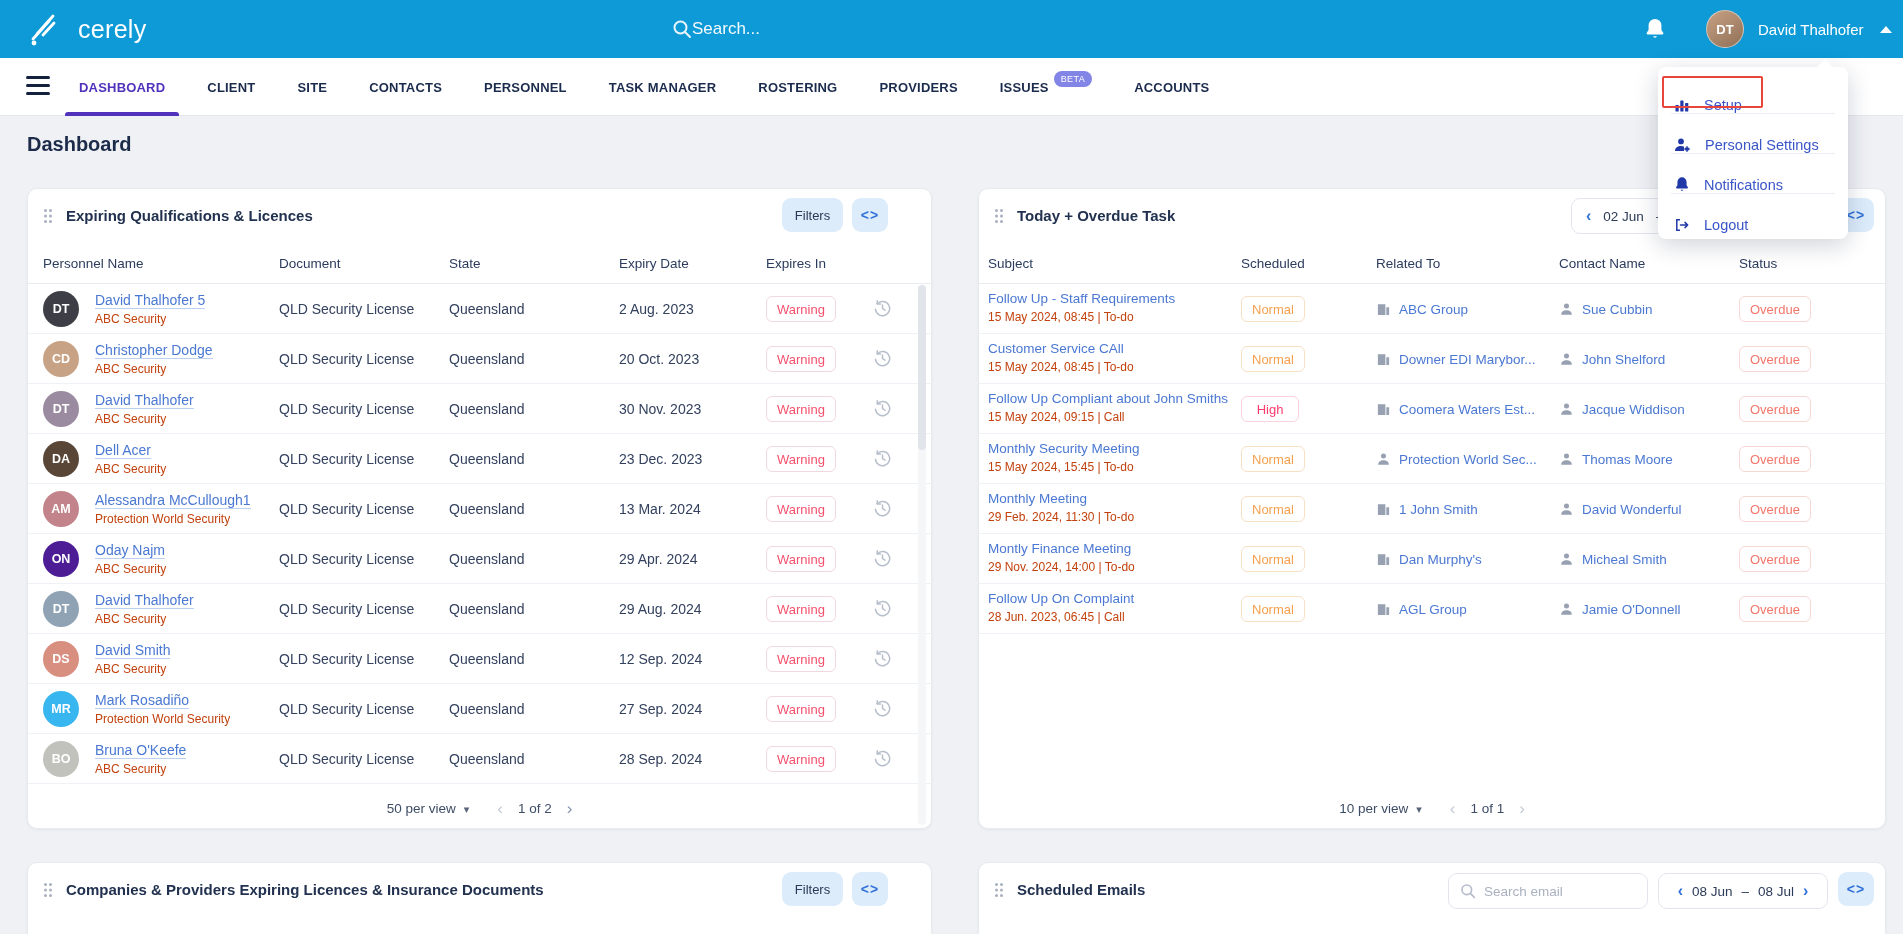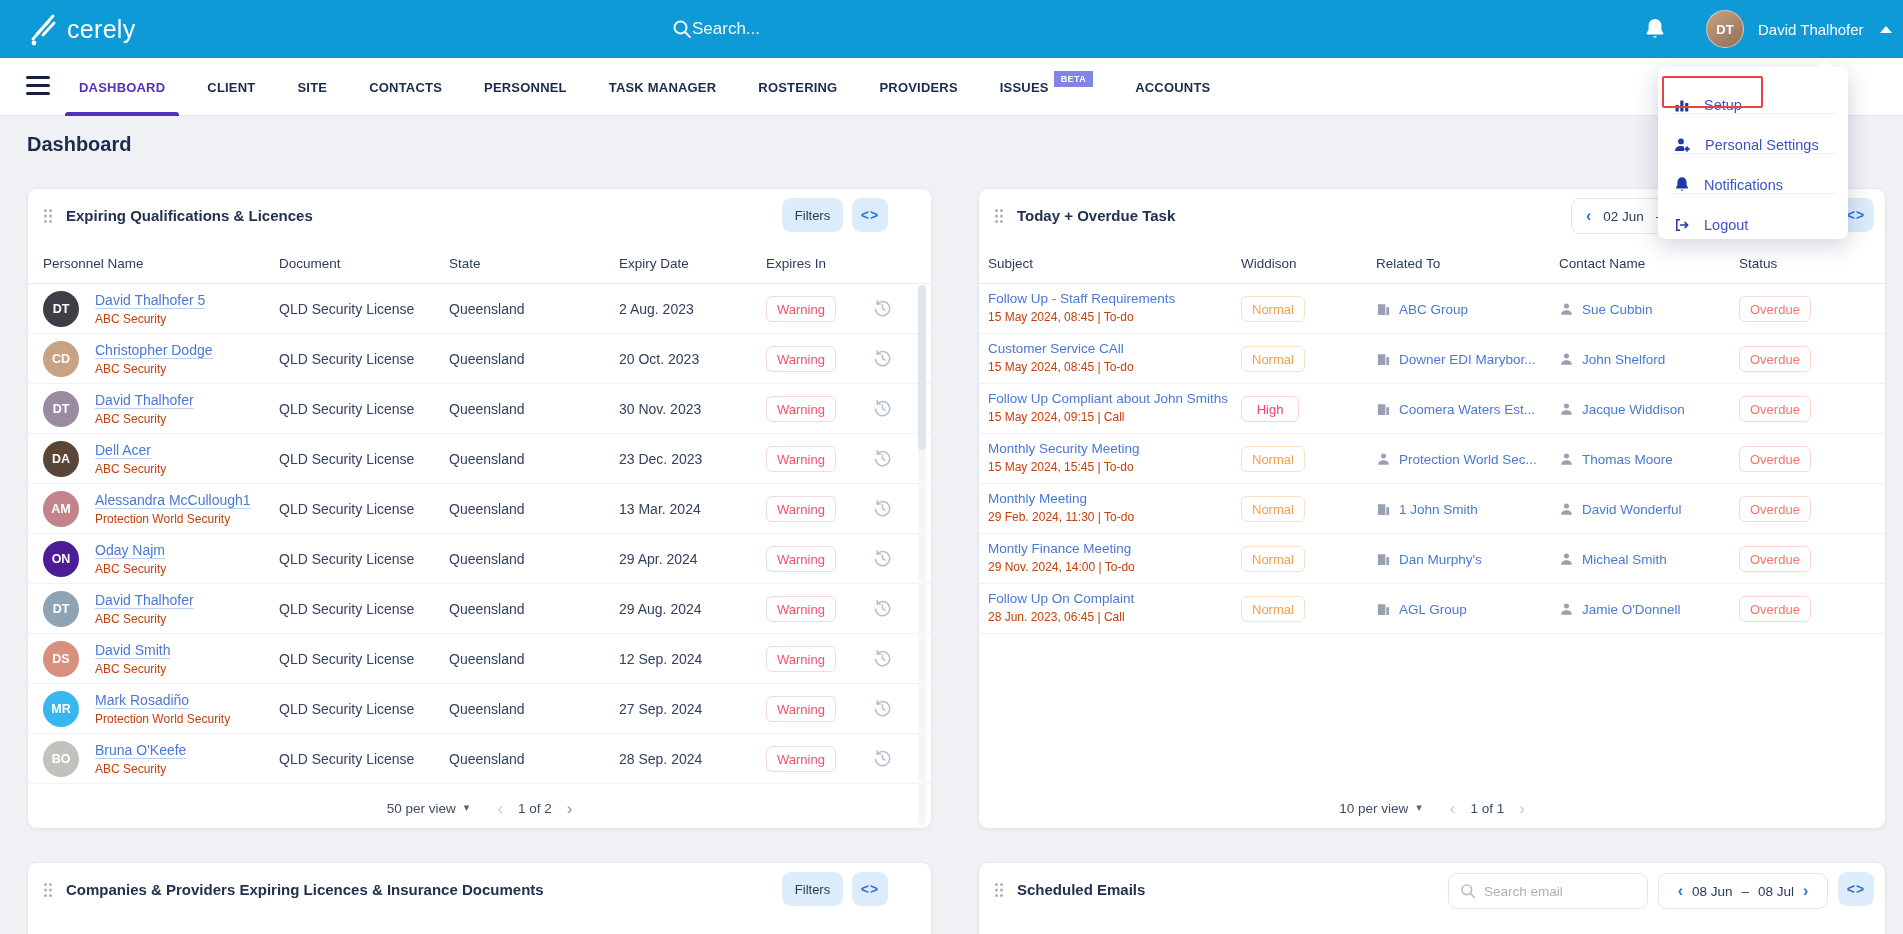--- a/index.html
+++ b/index.html
@@ -2,40 +2,40 @@
 <html><head>
 <meta charset="utf-8">
 <style>
   *{margin:0;padding:0;box-sizing:border-box}
   html,body{width:1903px;height:934px}
   body{position:relative;font-family:"Liberation Sans",sans-serif;background:#eff1f5;overflow:hidden}
   a{text-decoration:none;cursor:pointer}
 
   
   .appbar{position:absolute;left:0;top:0;width:100%;height:58px;background:#0d9ad6}
-  .logo{position:absolute;left:28px;top:0;height:58px;display:flex;align-items:center;gap:7px}
+  .logo{position:absolute;left:28px;top:0;height:58px;display:flex;align-items:center;gap:18px}
   .logo-text{color:#fff;font-size:25px;font-weight:500;letter-spacing:.3px}
   .search-wrap{position:absolute;left:672px;top:0;height:58px;display:flex;align-items:center;}
   .search-wrap input{background:transparent;border:none;outline:none;color:#fff;font-size:17px;width:230px;font-family:"Liberation Sans",sans-serif}
   .search-wrap input::placeholder{color:rgba(255,255,255,.95)}
   .bell-btn{position:absolute;left:1644px;top:17px;cursor:pointer}
   .user-btn{position:absolute;left:1706px;top:10px;display:flex;align-items:center;gap:14px;cursor:pointer}
   .hdr-avatar{width:38px;height:38px;border-radius:50%;background:linear-gradient(145deg,#c9a183,#8f7057);color:#fff;font-size:13px;font-weight:700;display:flex;align-items:center;justify-content:center;border:1px solid rgba(255,255,255,.5)}
   .user-name{color:#fff;font-size:15px}
   .caret-up{width:0;height:0;border-left:6px solid transparent;border-right:6px solid transparent;border-bottom:7px solid #fff;margin-left:2px}
 
   
   .navbar{position:absolute;left:0;top:58px;width:100%;height:58px;background:#fff;border-bottom:1px solid #e4e7ec}
   .hamburger{position:absolute;left:26px;top:18px;width:24px;cursor:pointer}
   .hamburger i{display:block;height:3px;background:#13203e;border-radius:2px;margin-bottom:5px}
   .tabs{position:absolute;left:58px;top:0;height:58px;display:flex}
   .tab{position:relative;display:flex;align-items:center;padding:0 21px;font-size:13px;font-weight:700;letter-spacing:.2px;color:#1b2b4d;cursor:pointer;white-space:nowrap}
   .tab.active{color:#5132bc}
   .tab.active::after{content:"";position:absolute;left:7px;right:7px;bottom:0;height:4px;background:#5132bc;border-radius:3px 3px 0 0}
-  .beta{background:#8285e5;color:#fff;font-size:9px;font-weight:700;letter-spacing:.4px;padding:3px 7px;border-radius:0;margin-left:5px;transform:translateY(-8px)}
+  .beta{background:#8285e5;color:#fff;font-size:9px;font-weight:400;letter-spacing:.4px;padding:3px 7px;border-radius:8px;margin-left:5px;transform:translateY(-8px)}
   .beta:empty{display:none}
 
   .page-title{position:absolute;left:27px;top:133px;font-size:20px;font-weight:700;color:#1c2b4a}
 
   
   .card{position:absolute;background:#fff;border:1px solid #e7eaef;border-radius:10px;box-shadow:0 1px 3px rgba(16,24,40,.05)}
   #card-qual{left:27px;top:188px;width:905px;height:641px}
   #card-task{left:978px;top:188px;width:908px;height:641px}
   #card-comp{left:27px;top:862px;width:905px;height:150px}
   #card-mail{left:978px;top:862px;width:908px;height:150px}
@@ -74,21 +74,21 @@
   .prio.v-normal{color:#f5a04c;border-color:#f8e0c4}
   .prio.v-high{color:#fb3c6c;border-color:#fad2de}
   .statusb{left:760px;top:12px}
   .statusb.v-overdue{color:#f2766b;border-color:#f6d8d3}
   .rel,.con{position:absolute;top:50%;transform:translateY(-50%);display:flex;align-items:center;gap:8px}
   .rel{left:397px}.con{left:580px}
   .rel .link,.con .link{font-size:13.5px;white-space:nowrap;max-width:158px;overflow:hidden}
 
   
   .pagination{position:absolute;bottom:11px;left:0;right:0;display:flex;justify-content:center;align-items:center;gap:28px;font-size:13.5px;color:#3e4c66}
-  .per-view{display:flex;align-items:flex-start;gap:8px;cursor:pointer}
+  .per-view{display:flex;align-items:flex-end;gap:8px;cursor:pointer}
   .sel-caret{font-size:11px;color:#5a6478}
   .pages{display:flex;align-items:center;gap:15px}
   .chev{font-size:17px;line-height:1;cursor:pointer}
   .chev.dim{color:#c3cad6}.chev.on{color:#8191ad}
 
   
   .sb{position:absolute;right:5px;top:96px;height:540px;width:8px;border-radius:4px;background:#f5f6f8}
   .sb-thumb{position:absolute;left:0;top:0;width:8px;height:165px;border-radius:4px;background:#e1e4ea;cursor:pointer}
 
   
@@ -434,21 +434,21 @@
   <span class="card-title">Today + Overdue Task</span>
   <div class="date-pill">
     <span class="date-chev">‹</span>
     <span>02 Jun</span>
     <span>–</span>
   </div>
   <div class="pill-btn expand">&lt;&gt;</div>
 
   <div class="thead">
     <span class="col-subj">Subject</span>
-    <span class="col-prio">Widdison</span>
+    <span class="col-prio">Scheduled</span>
     <span class="col-rel">Related To</span>
     <span class="col-con">Contact Name</span>
     <span class="col-status">Status</span>
   </div>
   <div class="head-line"></div>
 
   <div class="rows">
 
       <div class="trow">
         <span class="subj-block">

